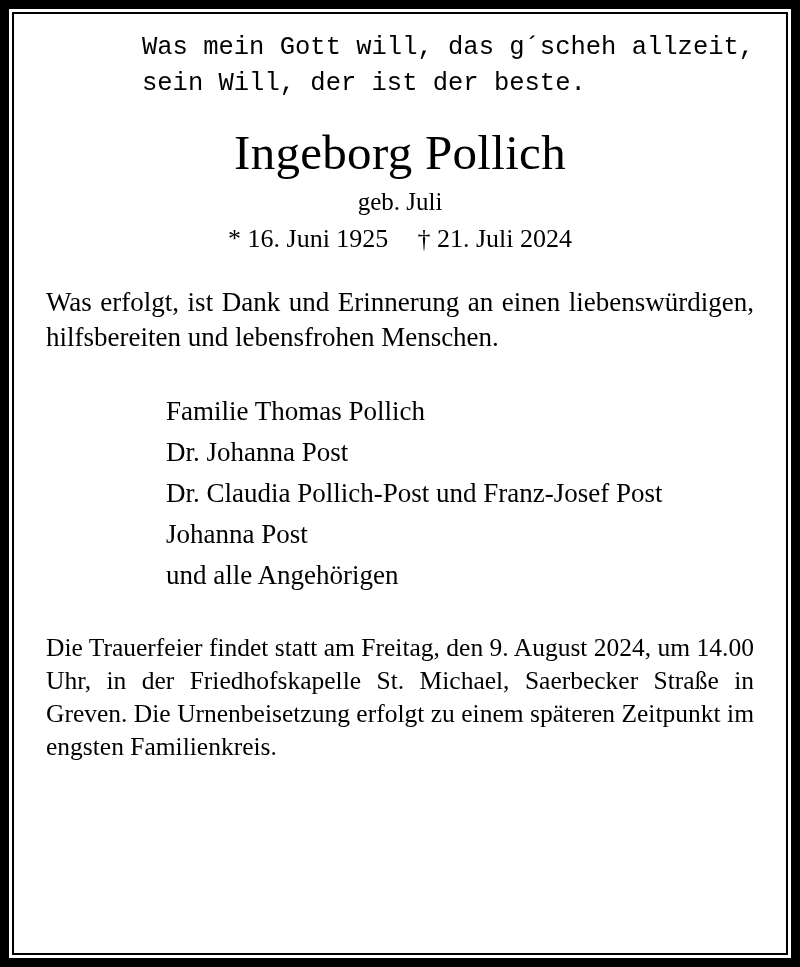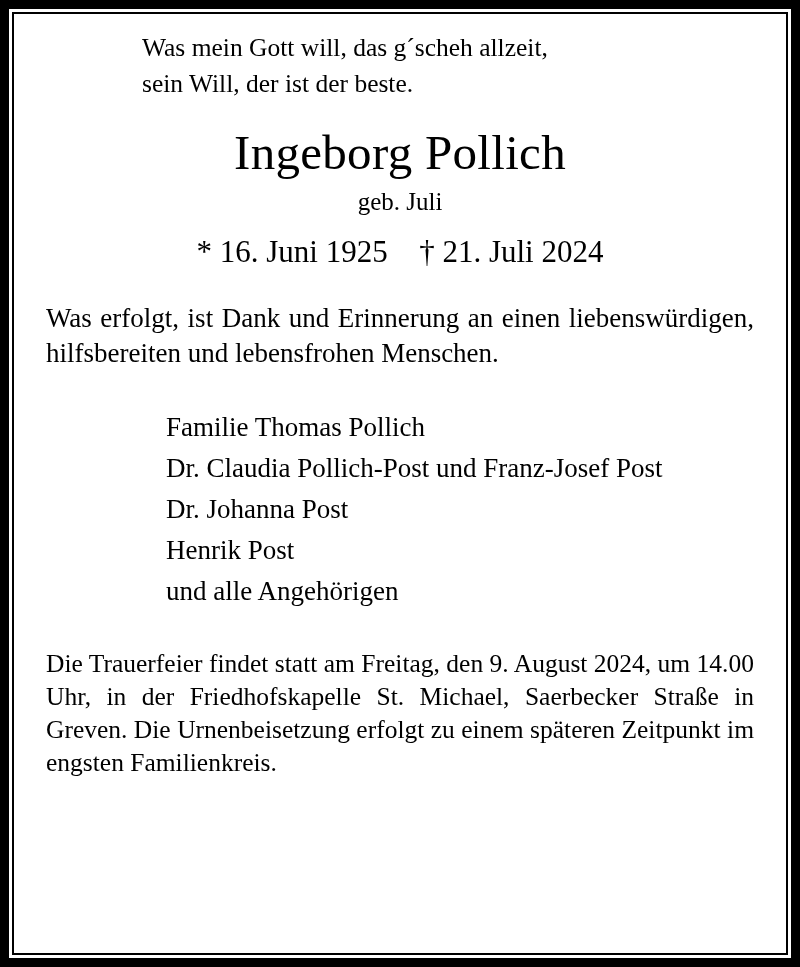--- a/index.html
+++ b/index.html
@@ -43,21 +43,21 @@
   }
 
   
   .verse {
     margin: 0 0 0 108px;
     font-size: 25.5px;
     line-height: 1.42;
     text-align: left;
     white-space: nowrap;
   }
-  .verse-line { display: block; }
+  .verse-line { display: block; font-family: Liberation Mono, monospace; }
 
   
   .name-block {
     text-align: center;
     margin-top: 26px;
   }
 
   .deceased-name {
     margin: 0;
     font-size: 49px;
@@ -68,22 +68,22 @@
 
   .maiden-name {
     display: block;
     margin-top: 8px;
     font-size: 25px;
     line-height: 1.2;
   }
 
   .life-dates {
     display: block;
-    margin-top: 16px;
-    font-size: 31px;
+    margin-top: 6px;
+    font-size: 26px;
     line-height: 1.2;
   }
   .date-gap { display: inline-block; width: 16px; }
 
   
   .memorial-text {
     margin: 30px 0 0 0;
     padding: 0 12px 0 12px;
     font-size: 27px;
     line-height: 1.3;
@@ -139,23 +139,23 @@
           <span class="date-gap"></span>
           <span>†</span>
           <span>21. Juli 2024</span>
         </span>
       </div>
 
       <p class="memorial-text">Was erfolgt, ist Dank und Erinnerung an einen liebenswürdigen, hilfsbereiten und lebensfrohen Menschen.</p>
 
       <ul class="survivors">
         <li>Familie Thomas Pollich</li>
+        <li>Dr. Johanna Post</li>
         <li>Dr. Claudia Pollich-Post und Franz-Josef Post</li>
-        <li>Dr. Johanna Post</li>
-        <li>Henrik Post</li>
+        <li>Johanna Post</li>
         <li>und alle Angehörigen</li>
       </ul>
 
       <div class="details">
         <p class="detail-paragraph">Die Trauerfeier findet statt am Freitag, den 9. August 2024, um 14.00 Uhr, in der Friedhofskapelle St. Michael, Saerbecker Straße in Greven. Die Urnenbeisetzung erfolgt zu einem späteren Zeitpunkt im engsten Familienkreis.</p>
       </div>
 
     </div>
   </div>
 </div>

